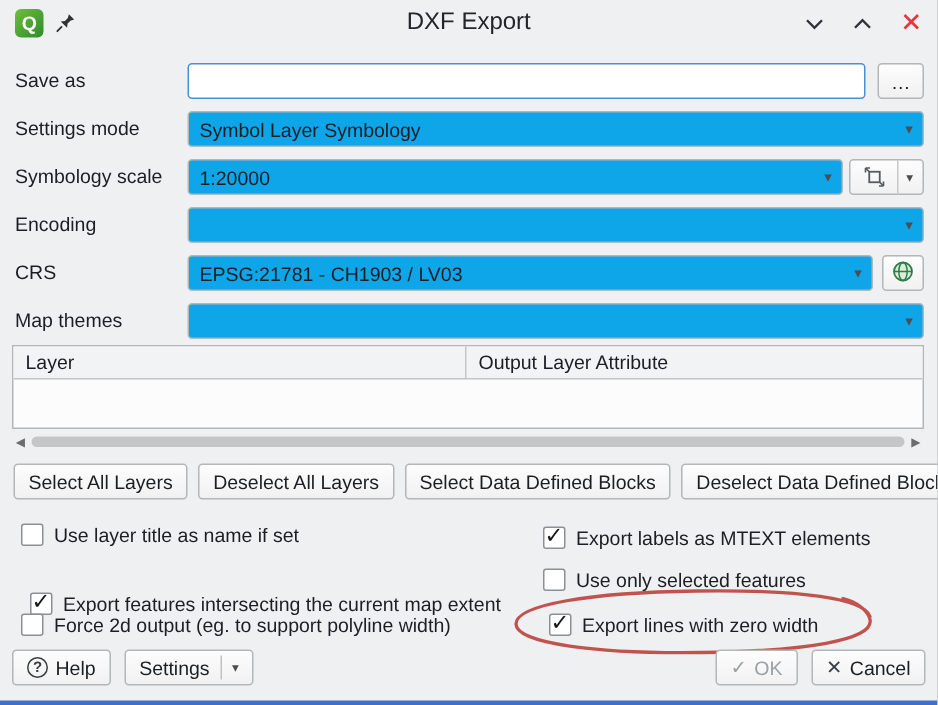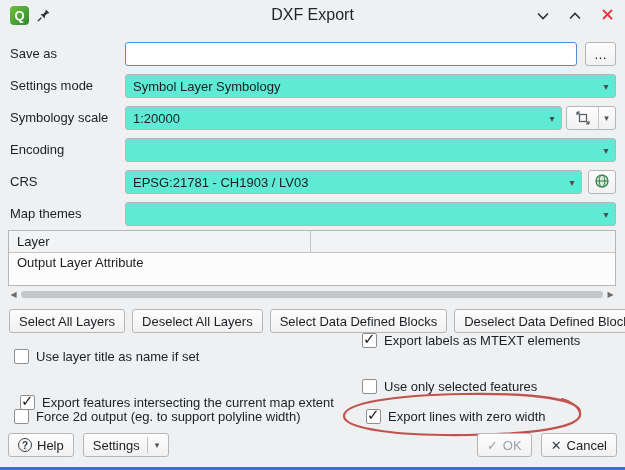--- a/index.html
+++ b/index.html
@@ -14,31 +14,31 @@
   .app-logo { width:19px; height:19px; border-radius:4px; background:linear-gradient(135deg,#6fbf3a,#2e8b2e);
     color:#fff; font-weight:bold; font-size:13px; display:flex; align-items:center; justify-content:center; }
   .pin { margin-left:8px; display:flex; align-items:center; }
   .win-title { position:absolute; left:0; right:0; text-align:center; font-size:16px; color:#232629; pointer-events:none; }
   .win-controls { margin-left:auto; display:flex; align-items:center; gap:16px; z-index:2; }
   .win-btn { display:flex; align-items:center; justify-content:center; width:16px; height:16px; cursor:default; }
   
   .row { position:absolute; left:0; width:625px; height:24px; }
   .row .lbl { position:absolute; left:10px; top:0; line-height:24px; }
   .text-input { position:absolute; height:24px; background:#fff; border:1px solid #4a90d2; border-radius:3px; padding:0 6px; font:13px "Liberation Sans","DejaVu Sans",sans-serif; color:#1b1f23; }
-  .combo { position:absolute; height:24px; background:#5eead4; border:1px solid #b4b6b8; border-radius:3px; display:flex; align-items:center; padding-left:7px; }
+  .combo { position:absolute; height:24px; background:#0ea5e9; border:1px solid #b4b6b8; border-radius:3px; display:flex; align-items:center; padding-left:7px; }
   .combo .val { flex:1; white-space:nowrap; overflow:hidden; }
   .combo .arrow { width:18px; text-align:center; color:#4d4d4d; font-size:10px; flex:none; }
   .btn { display:inline-flex; align-items:center; justify-content:center; gap:5px; height:24px; padding:0 9px;
     background:linear-gradient(#fdfdfd,#f1f1f1); border:1px solid #b4b6b8; border-radius:3px;
     font:13px "Liberation Sans","DejaVu Sans",sans-serif; color:#1b1f23; white-space:nowrap; }
   .btn.small { padding:0 8px; }
   .btn.disabled { color:#9aa0a6; }
   
   .layers-table { position:absolute; left:8px; top:230px; width:608px; height:56px; border:1px solid #b4b6b8; background:#fcfcfc; }
-  .layers-table .thead { display:flex; height:22px; background:#f2f3f4; border-bottom:1px solid #c3c5c7;flex-direction:column; }
+  .layers-table .thead { display:flex; height:22px; background:#f2f3f4; border-bottom:1px solid #c3c5c7; }
   .layers-table .th { line-height:21px; padding-left:8px; }
   .layers-table .th.c1 { width:302px; border-right:1px solid #c3c5c7; }
   .layers-table .th.c2 { flex:1; }
   .layers-table .tbody { height:32px; }
   .hscroll { position:absolute; left:8px; top:289px; width:608px; height:11px; display:flex; align-items:center; }
   .hscroll .sarrow { width:11px; height:11px; display:flex; align-items:center; justify-content:center; font-size:8px; color:#6d6d6d; }
   .hscroll .thumb { flex:1; height:7px; background:#c4c6c8; border-radius:4px; margin:0 2px; }
   
   .layer-btns { position:absolute; left:9px; top:309px; display:flex; gap:7px; }
   
@@ -178,21 +178,21 @@
     <button class="btn">Select All Layers</button>
     <button class="btn">Deselect All Layers</button>
     <button class="btn">Select Data Defined Blocks</button>
     <button class="btn">Deselect Data Defined Blocks</button>
   </div>
 
   <div class="cbitem" style="left:14px; top:347px;">
     <span class="cbbox" data-checked="false"></span>
     <span>Use layer title as name if set</span>
   </div>
-  <div class="cbitem" style="left:362px; top:331px;">
+  <div class="cbitem" style="left:362px; top:349px;">
     <span class="cbbox" data-checked="true"></span>
     <span>Export labels as MTEXT elements</span>
   </div>
   <div class="cbitem" style="left:20px; top:377px;margin-top:16px;">
     <span class="cbbox" data-checked="true"></span>
     <span>Export features intersecting the current map extent</span>
   </div>
   <div class="cbitem" style="left:362px; top:377px;">
     <span class="cbbox" data-checked="false"></span>
     <span>Use only selected features</span>

